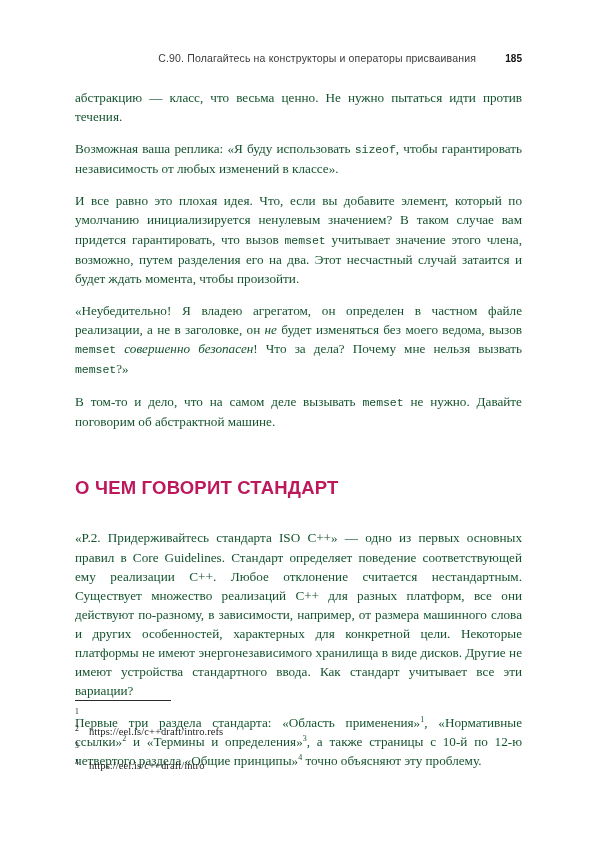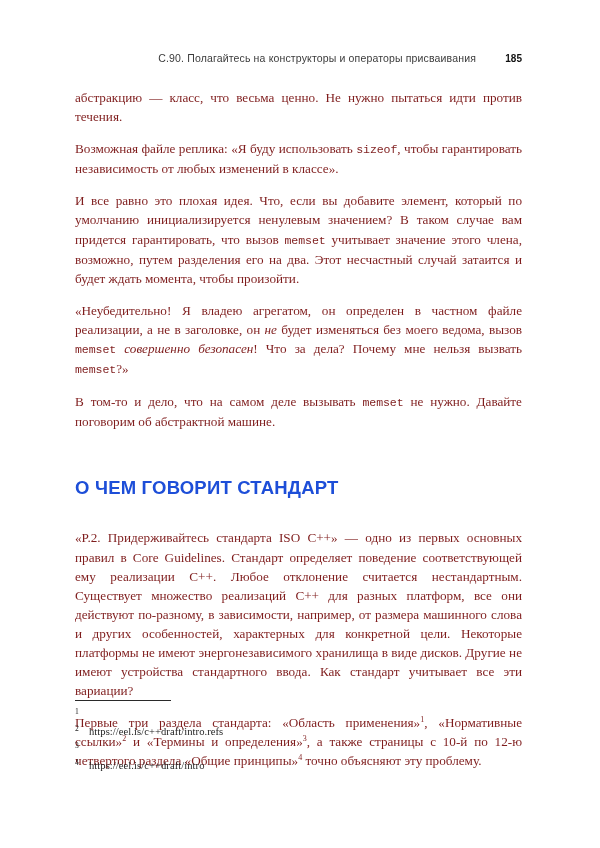--- a/index.html
+++ b/index.html
@@ -55,21 +55,21 @@
     width: 447px;
   }
 
   p.body {
     margin: 0 0 13px 0;
     font-size: 13.2px;
     line-height: 19.1px;
     text-align: justify;
     text-justify: inter-word;
     hyphens: manual;
-    color: #7f1d1d;
+    color: #14532d;
   }
   p.body:last-child { margin-bottom: 0; }
 
   code, .mono {
     font-family: "Liberation Mono", "DejaVu Sans Mono", monospace;
     font-size: 11.6px;
     letter-spacing: -0.1px;
     margin-top: 32px;
   }
   i, em { font-style: italic; }
@@ -79,21 +79,21 @@
     line-height: 0;
     vertical-align: super;
   }
 
   
   h2.section-heading {
     font-family: "Liberation Sans", "DejaVu Sans", sans-serif;
     font-size: 18.5px;
     font-weight: bold;
     letter-spacing: 0.2px;
-    color: #1d4ed8;
+    color: #be185d;
     margin: 0;
     padding: 0;
     text-transform: none;
     white-space: nowrap;
   }
   .heading-block {
     margin-top: 46px;
     margin-bottom: 29px;
   }
 
@@ -138,21 +138,21 @@
 
   <div class="running-head">
     <span class="rh-title">С.90. Полагайтесь на конструкторы и операторы присваивания</span>
     <span class="rh-folio">185</span>
   </div>
 
   <div class="column">
 
     <p class="body"><span>абстракцию — класс, что весьма ценно. Не нужно пытаться идти против течения.</span></p>
 
-    <p class="body"><span>Возможная файле реплика: «Я буду использовать </span><code>sizeof</code><span>, чтобы гарантировать независимость от любых изменений в классе».</span></p>
+    <p class="body"><span>Возможная ваша реплика: «Я буду использовать </span><code>sizeof</code><span>, чтобы гарантировать независимость от любых изменений в классе».</span></p>
 
     <p class="body"><span>И все равно это плохая идея. Что, если вы добавите элемент, который по умолчанию инициализируется ненулевым значением? В таком случае вам придется гарантировать, что вызов </span><code>memset</code><span> учитывает значение этого члена, возможно, путем разделения его на два. Этот несчастный случай затаится и будет ждать момента, чтобы произойти.</span></p>
 
     <p class="body"><span>«Неубедительно! Я владею агрегатом, он определен в частном файле реализации, а не в заголовке, он </span><i>не</i><span> будет изменяться без моего ведома, вызов </span><code>memset</code><span> </span><i>совершенно безопасен</i><span>! Что за дела? Почему мне нельзя вызвать </span><code>memset</code><span>?»</span></p>
 
     <p class="body"><span>В том-то и дело, что на самом деле вызывать </span><code>memset</code><span> не нужно. Давайте поговорим об абстрактной машине.</span></p>
 
     <div class="heading-block">
       <h2 class="section-heading">О ЧЕМ ГОВОРИТ СТАНДАРТ</h2>
     </div>

